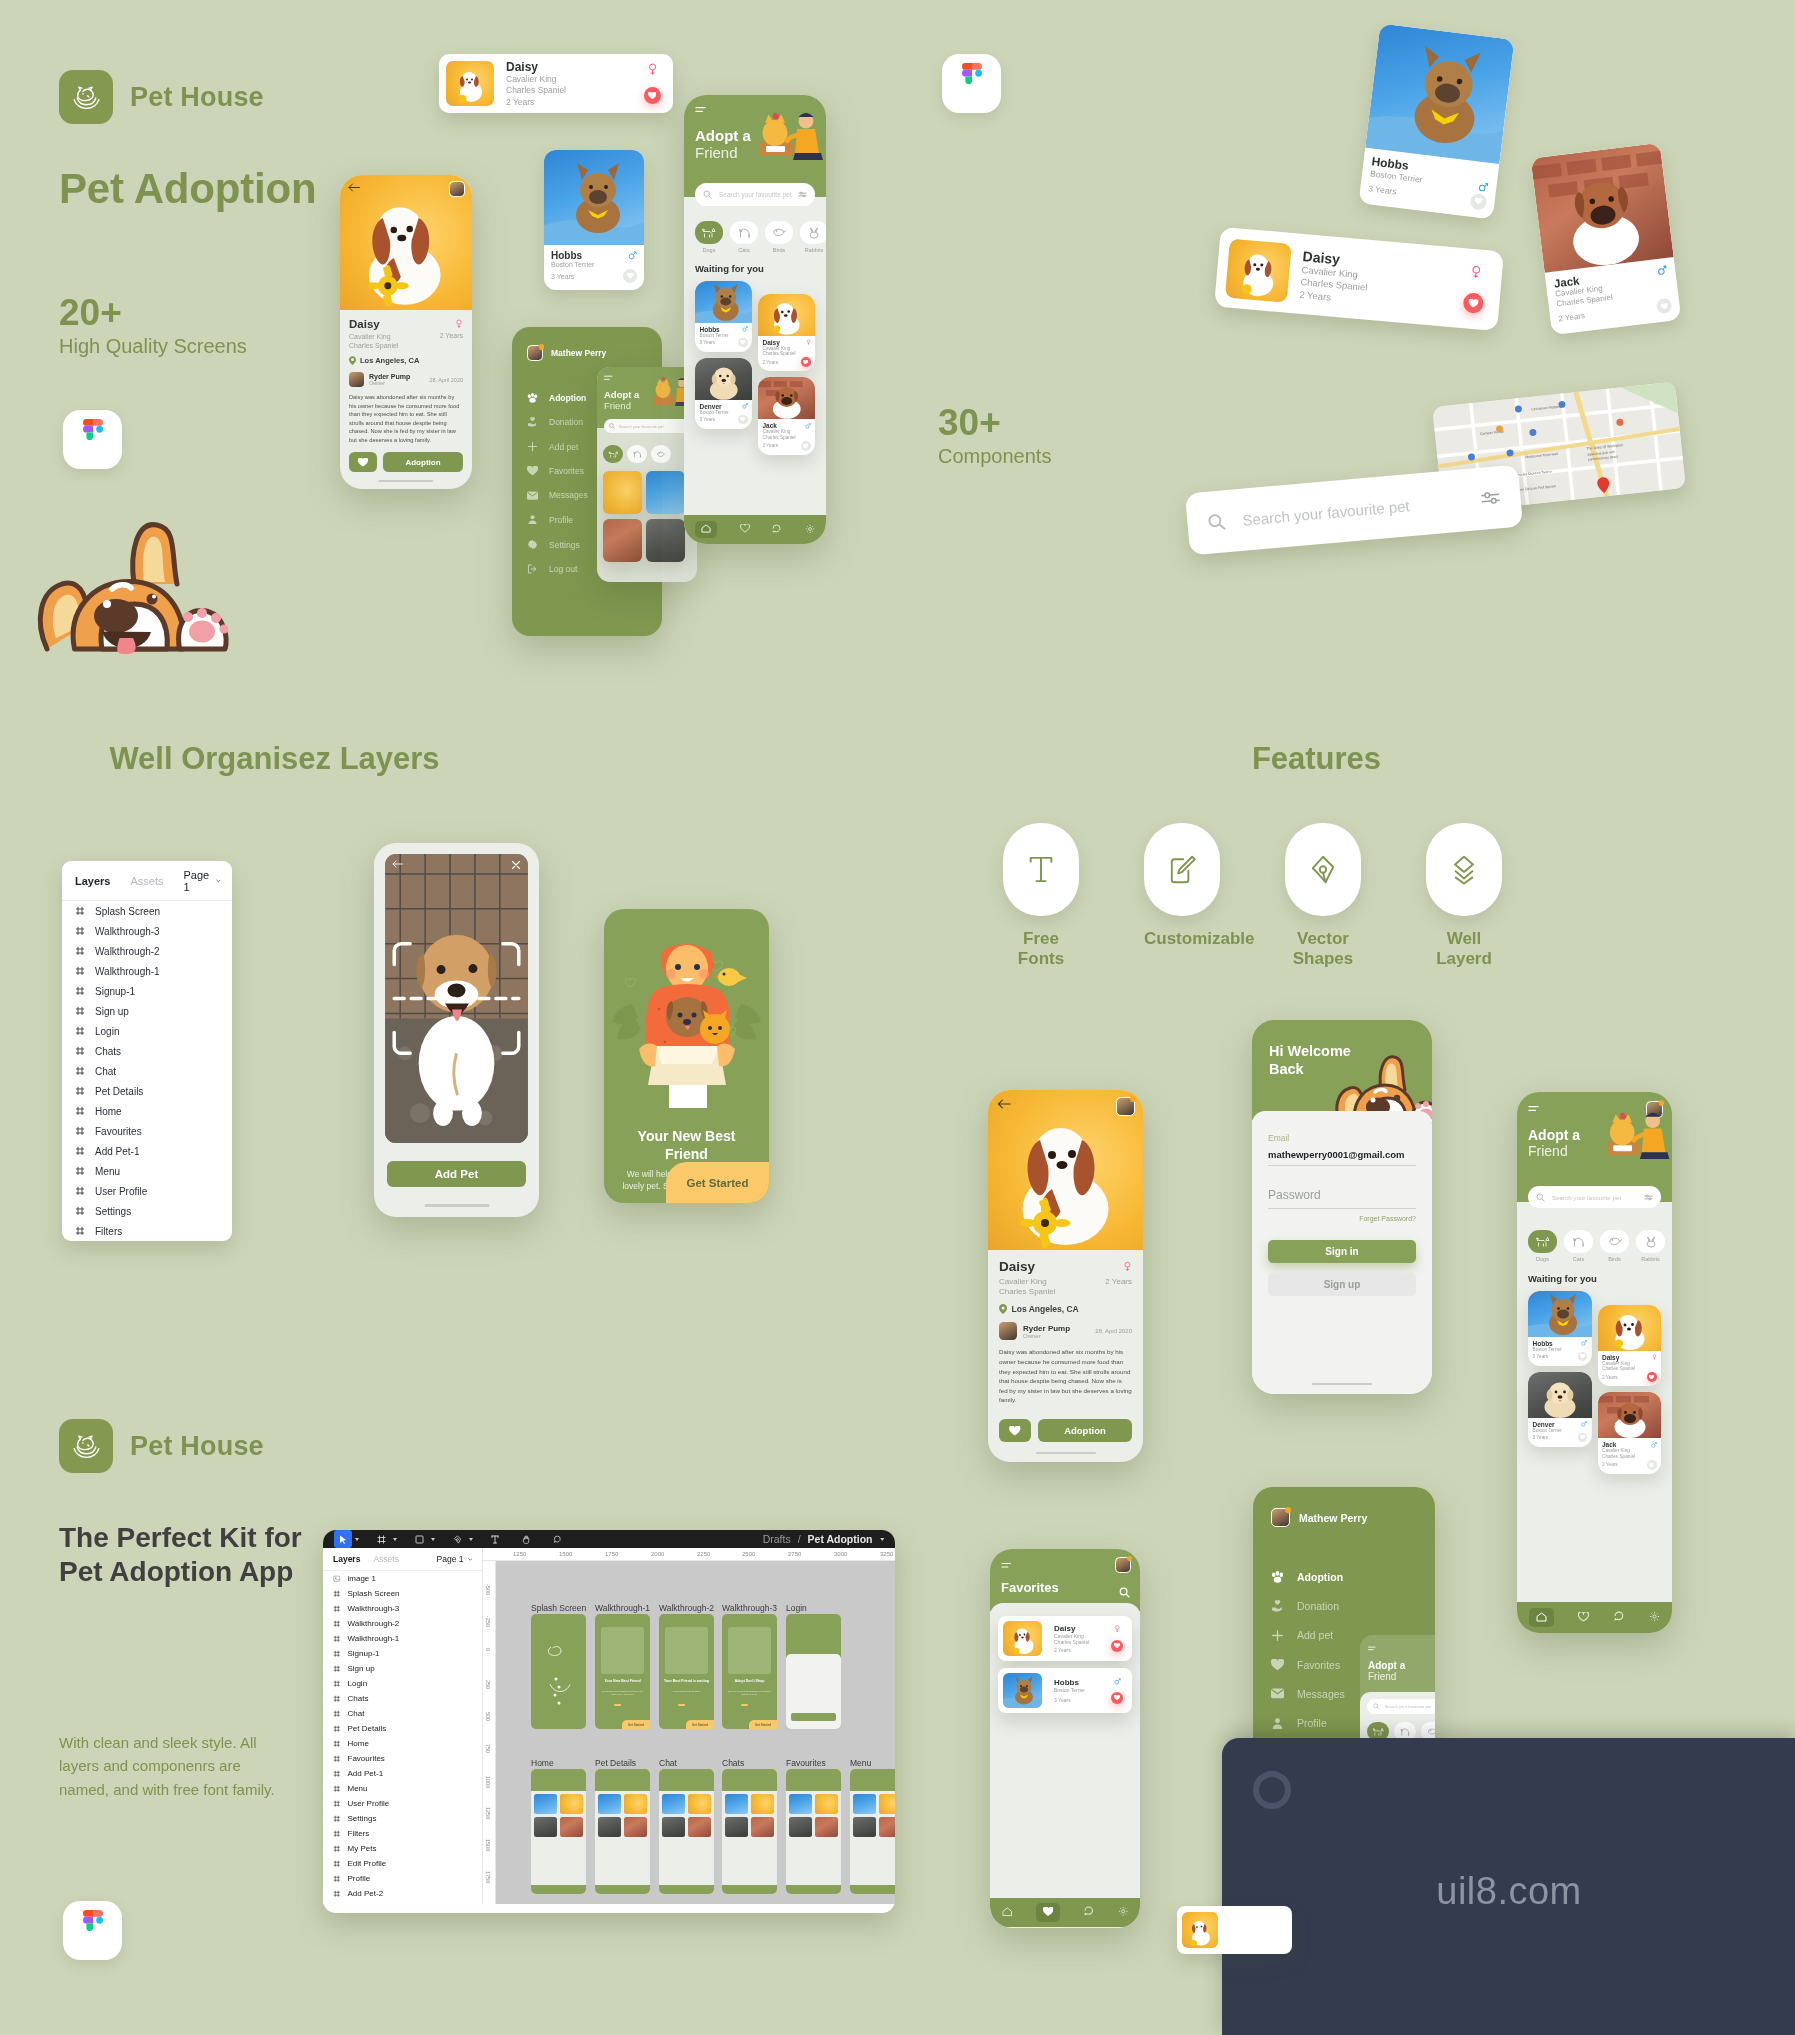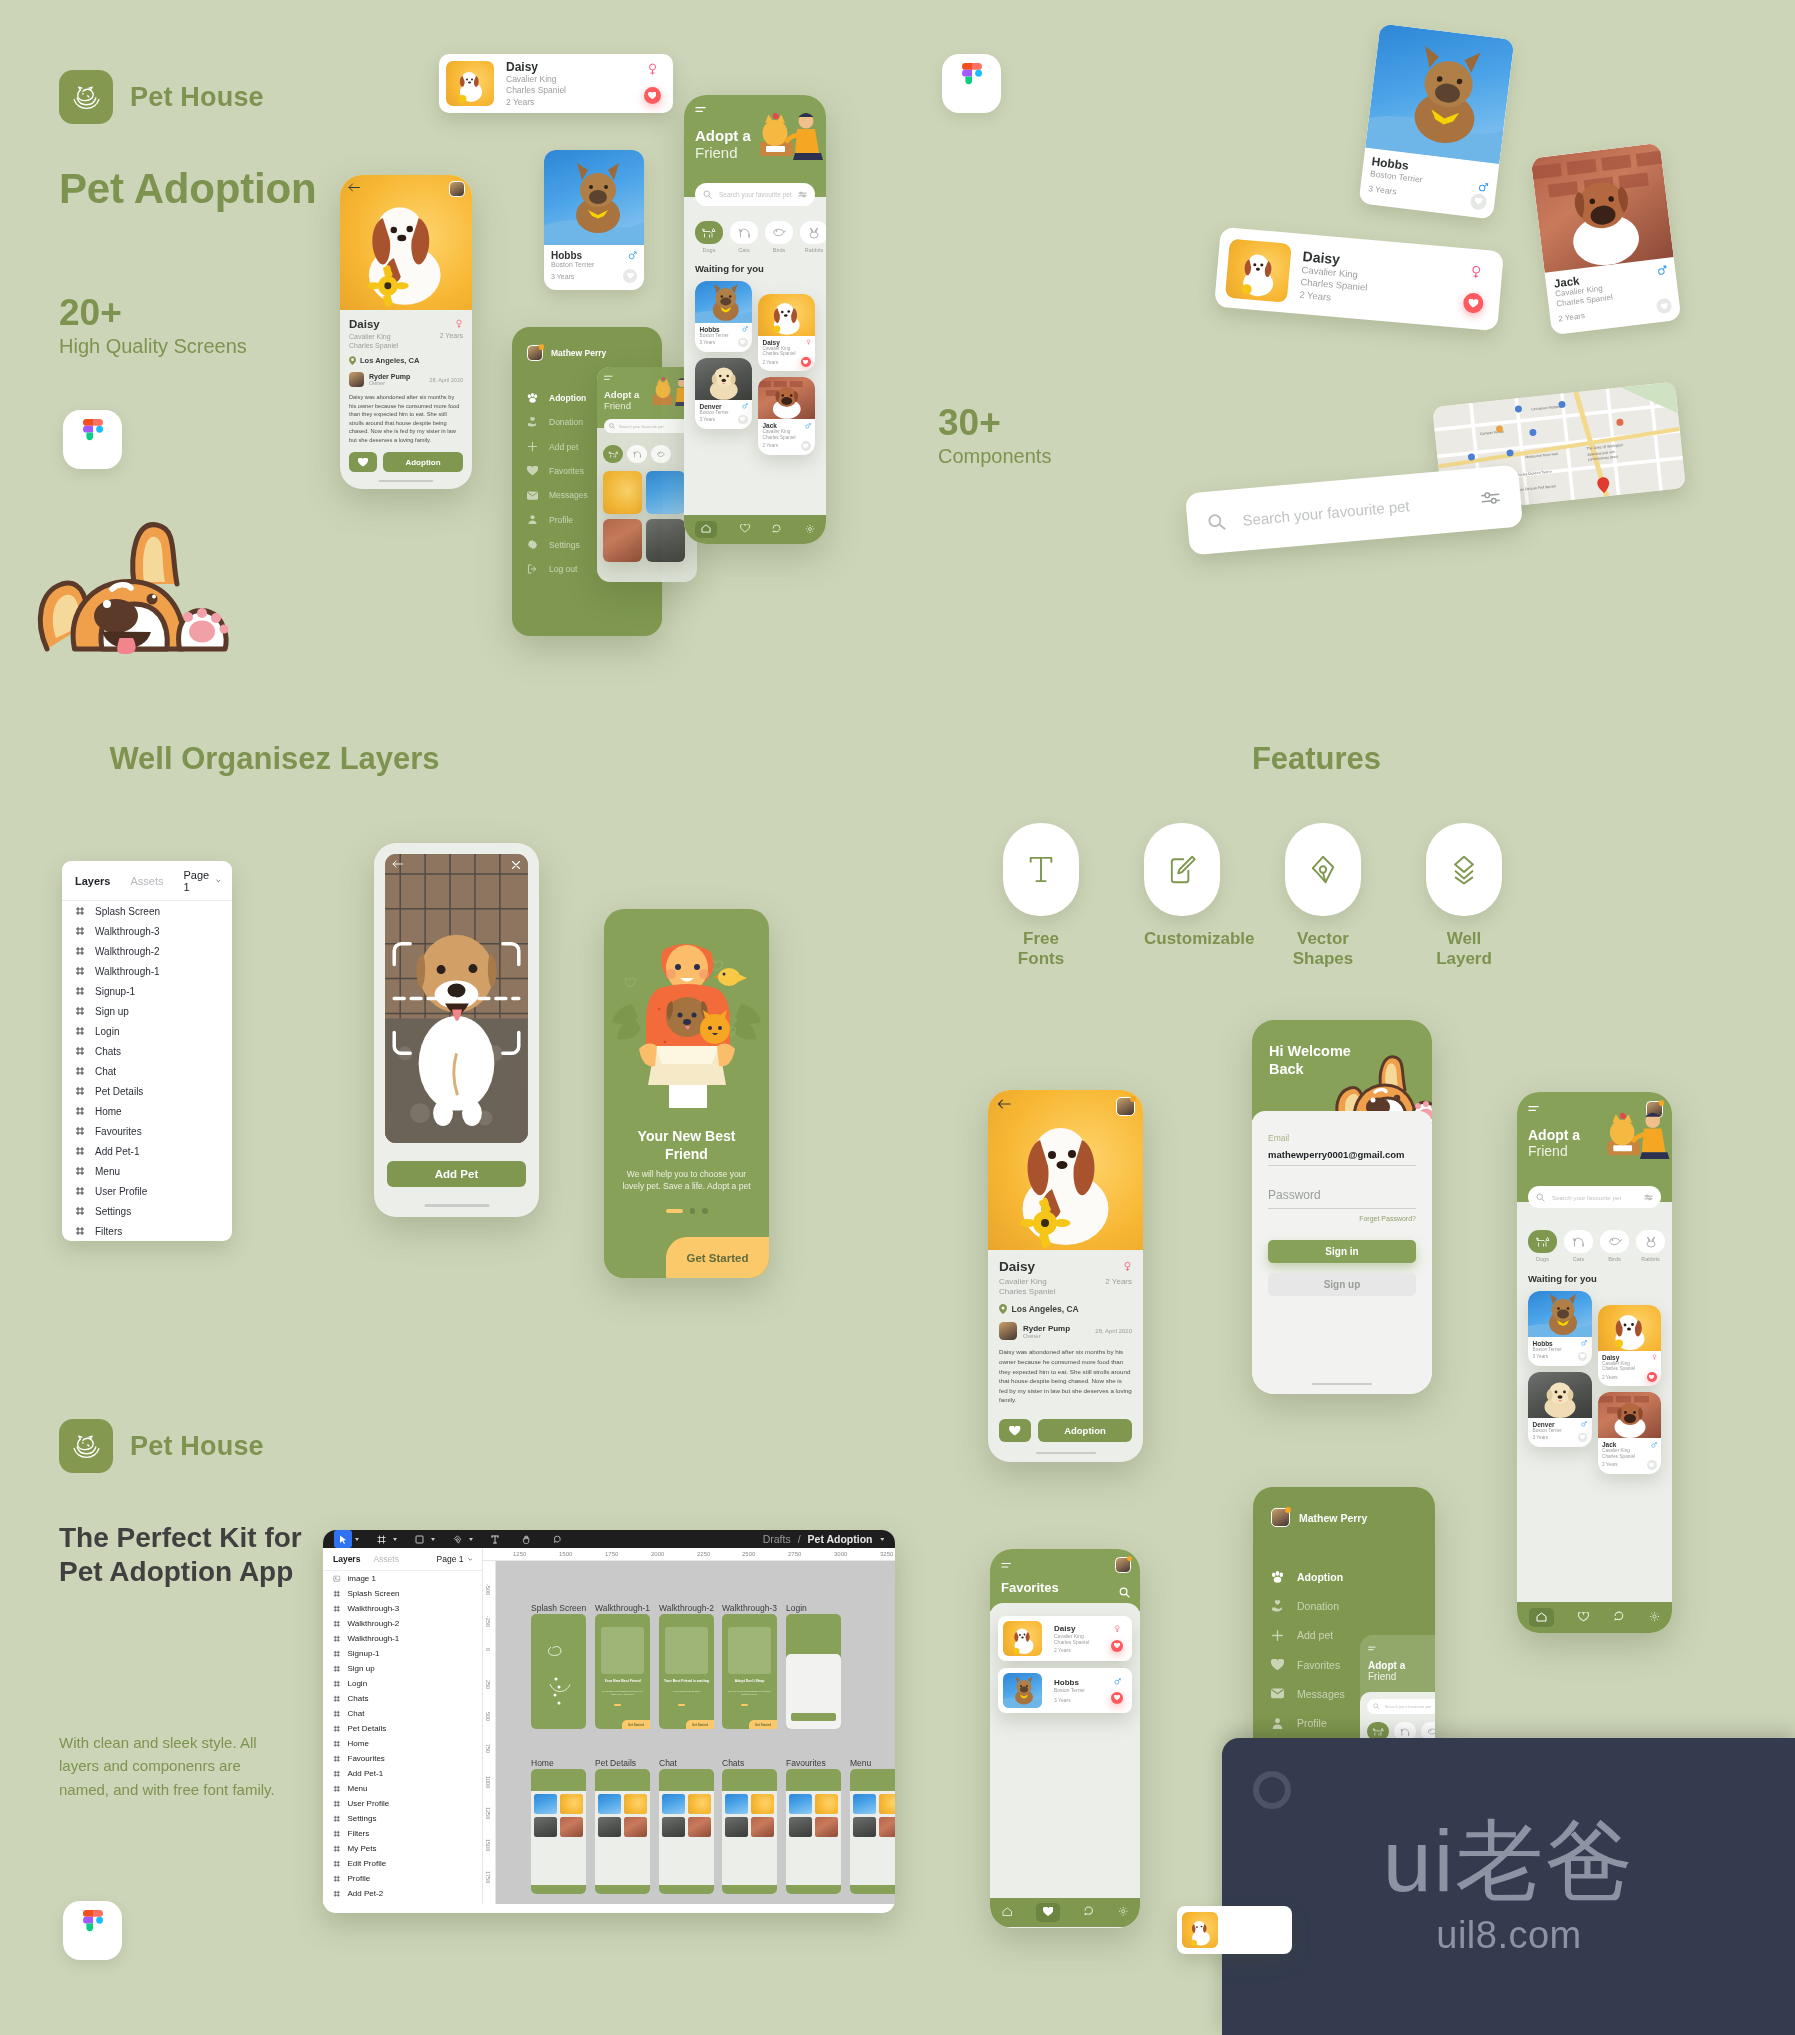--- a/index.html
+++ b/index.html
@@ -1036,21 +1036,21 @@
           <path d="M236 180h18a14 14 0 0114 14v28"></path>
         <path d="M50 400h-18a14 14 0 01-14-14v-28"></path>
           <path d="M236 400h18a14 14 0 0014-14v-28"></path>
         <path d="M18 290h250" stroke-dasharray="20 14"></path>
       </svg>
     </div>
     <div style="position:absolute;left:13px;right:13px;bottom:30px;height:26px;border-radius:6px;background:#7f974f;color:#fff;font-size:11.5px;font-weight:700;display:flex;align-items:center;justify-content:center;">Add Pet</div>
     <div style="position:absolute;left:50%;transform:translateX(-50%);bottom:10px;width:65px;height:3px;border-radius:1.5px;background:#c9ccc8;"></div>
   </div>
 
-  <div class="abs" style="left:604px; top:909px; width:165px; height:369px; background:#87a158; border-radius:20px; overflow:hidden; box-shadow:0 13px 35px rgba(70,85,45,.26);">
+  <div class="abs" style="left:604px; top:909px; width:165px; height:294px; background:#87a158; border-radius:20px; overflow:hidden; box-shadow:0 13px 35px rgba(70,85,45,.26);">
     <svg viewBox="0 0 330 430" width="165" height="215" style="position:absolute;left:0;top:15px;">
       <g fill="#769045" opacity=".55">
         <path d="M56 160q-32 6-40 36 30 12 52-10z"></path>
           <path d="M60 186q-32 14-34 44 32 6 48-20z"></path>
         <path d="M274 160q32 6 40 36-30 12-52-10z"></path>
           <path d="M270 186q32 14 34 44-32 6-48-20z"></path>
       </g>
       <g fill="none" stroke="#9ab06f" stroke-width="3" opacity=".6">
         <path d="M224 78c6-8 16-2 12 6-3 6-12 10-12 10s-9-5-11-11c-3-8 6-12 11-5z"></path>
         <path d="M52 112c5-7 14-2 10 5-2 5-10 9-10 9s-8-5-9-10c-3-6 5-10 9-4z"></path>
@@ -2106,21 +2106,20 @@
                 <ellipse cx="60" cy="55" rx="12" ry="9" fill="#3a2218"></ellipse>
               </svg>
           </div>
         </div>
       </div>
     </div>
   </div>
 
   <div class="abs watermark" style="left:1222px; top:1738px; width:574px; height:297px;">
     <div class="abs" style="left:31px; top:33px; width:38px; height:38px; border:6.5px solid #4c5368; border-radius:50%;"></div>
-    <div class="wmMain">ui老爸</div>
     <div class="wmSub">uil8.com</div>
   </div>
 
   <div class="abs petRow" style="left:1177px; top:1906px; width:115px; height:48px; padding:5px; border-radius:8px;">
     <div class="thumb img-daisy" style="width:36px;height:36px;border-radius:6px;position:relative;">
       <svg viewBox="0 0 72 72" width="36" height="36" style="position:absolute;inset:0">
           <ellipse cx="38" cy="52" rx="18" ry="15" fill="#fff"></ellipse>
           <ellipse cx="34" cy="30" rx="12" ry="12" fill="#fff"></ellipse>
           <path d="M24 24c-5 3-5 12-2 16 3 4 5-2 5-8z" fill="#a8522e"></path>
           <path d="M45 24c5 3 5 12 2 16-3 4-5-2-5-8z" fill="#a8522e"></path>

